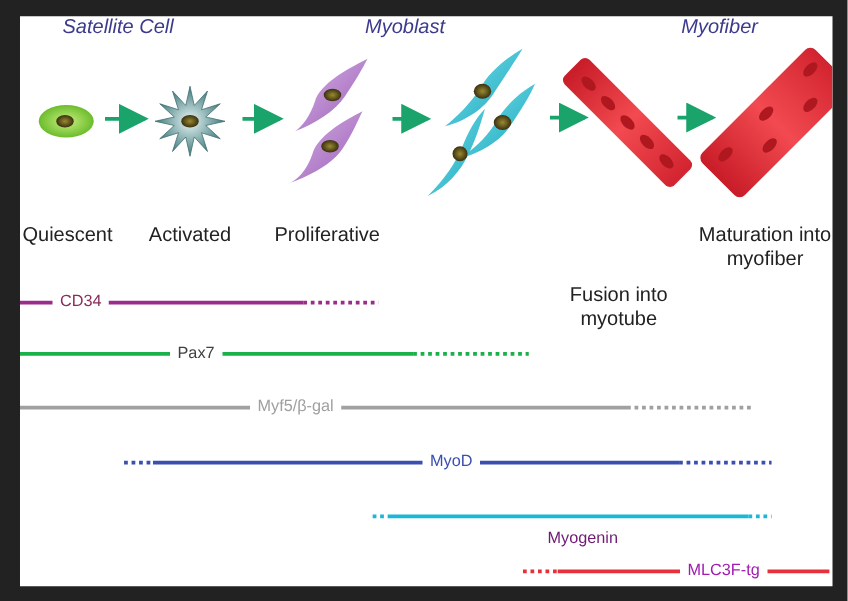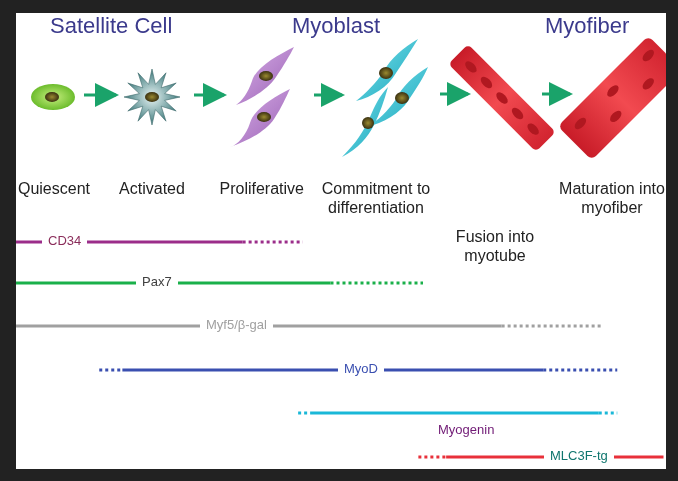--- a/index.html
+++ b/index.html
@@ -1,18 +1,18 @@
 <!DOCTYPE html>
 <html><head>
 <meta charset="utf-8">
 <style>
   html, body { margin:0; padding:0; }
   body { width:678px; height:481px; background:#222222; position:relative; overflow:hidden; font-family:"Liberation Sans", sans-serif; }
   #panel { position:absolute; left:16px; top:13px; width:650px; height:456px; background:#ffffff; overflow:hidden; }
-  .stage-title { position:absolute; top:0px; font-size:22px; color:#3b3a8c; white-space:nowrap; }
+  .stage-title { position:absolute; top:0px; font-style:italic; font-size:16px; color:#3b3a8c; white-space:nowrap; }
   .stage-label { position:absolute; top:166px; font-size:16px; color:#222; text-align:center; line-height:19px; white-space:nowrap; }
   svg { position:absolute; left:0; top:0; }
   .marker-label { position:absolute; font-size:13px; white-space:nowrap; background:#fff; padding:0 6px; line-height:18px; }
 </style>
 </head>
 <body>
 
 <div id="panel">
   <div class="stage-title" style="left:34px;">Satellite Cell</div>
   <div class="stage-title" style="left:276px;">Myoblast</div>
@@ -106,24 +106,20 @@
 
   <div class="stage-label" style="left:0px;width:76px;">
       <div>Quiescent</div>
     </div>
   <div class="stage-label" style="left:96px;width:80px;">
       <div>Activated</div>
     </div>
   <div class="stage-label" style="left:198px;width:90px;text-align:right;">
       <div>Proliferative</div>
     </div>
-  <div class="stage-label" style="left:304px;width:112px;">
-      <div>Commitment to</div>
-      <div>differentiation</div>
-    </div>
   <div class="stage-label" style="left:434px;width:90px;margin-top:48px;">
       <div>Fusion into</div>
       <div>myotube</div>
     </div>
   <div class="stage-label" style="left:540px;width:112px;">
       <div>Maturation into</div>
       <div>myofiber</div>
     </div>
 
   <svg id="lines" width="650" height="456">
@@ -141,15 +137,15 @@
       <line x1="582.75" x2="601.25" y1="400" y2="400" stroke="#1ab8d8" stroke-width="3" stroke-dasharray="3,3"></line>
       <line x1="402.37499999999994" x2="430.12500000000006" y1="444" y2="444" stroke="#e8303a" stroke-width="3" stroke-dasharray="3,3"></line>
       <line x1="430.12500000000006" x2="647.5" y1="444" y2="444" stroke="#e8303a" stroke-width="3"></line>
     </svg>
   <div id="labels">
       <div class="marker-label" style="color: rgb(138, 44, 90); left: 26px; top: 219px;">CD34</div>
       <div class="marker-label" style="color: #404040; left: 120px; top: 260px;">Pax7</div>
       <div class="marker-label" style="color: rgb(160, 160, 160); left: 184px; top: 303px;">Myf5/β-gal</div>
       <div class="marker-label" style="color: rgb(58, 79, 176); left: 322px; top: 347px;">MyoD</div>
       <div class="marker-label" style="color: #701a75; left: 416px; top: 408px;">Myogenin</div>
-      <div class="marker-label" style="color: #0f766e; left: 528px; top: 434px;">MLC3F-tg</div>
+      <div class="marker-label" style="color: #a21caf; left: 528px; top: 434px;">MLC3F-tg</div>
     </div>
 </div>
 
 </body></html>

